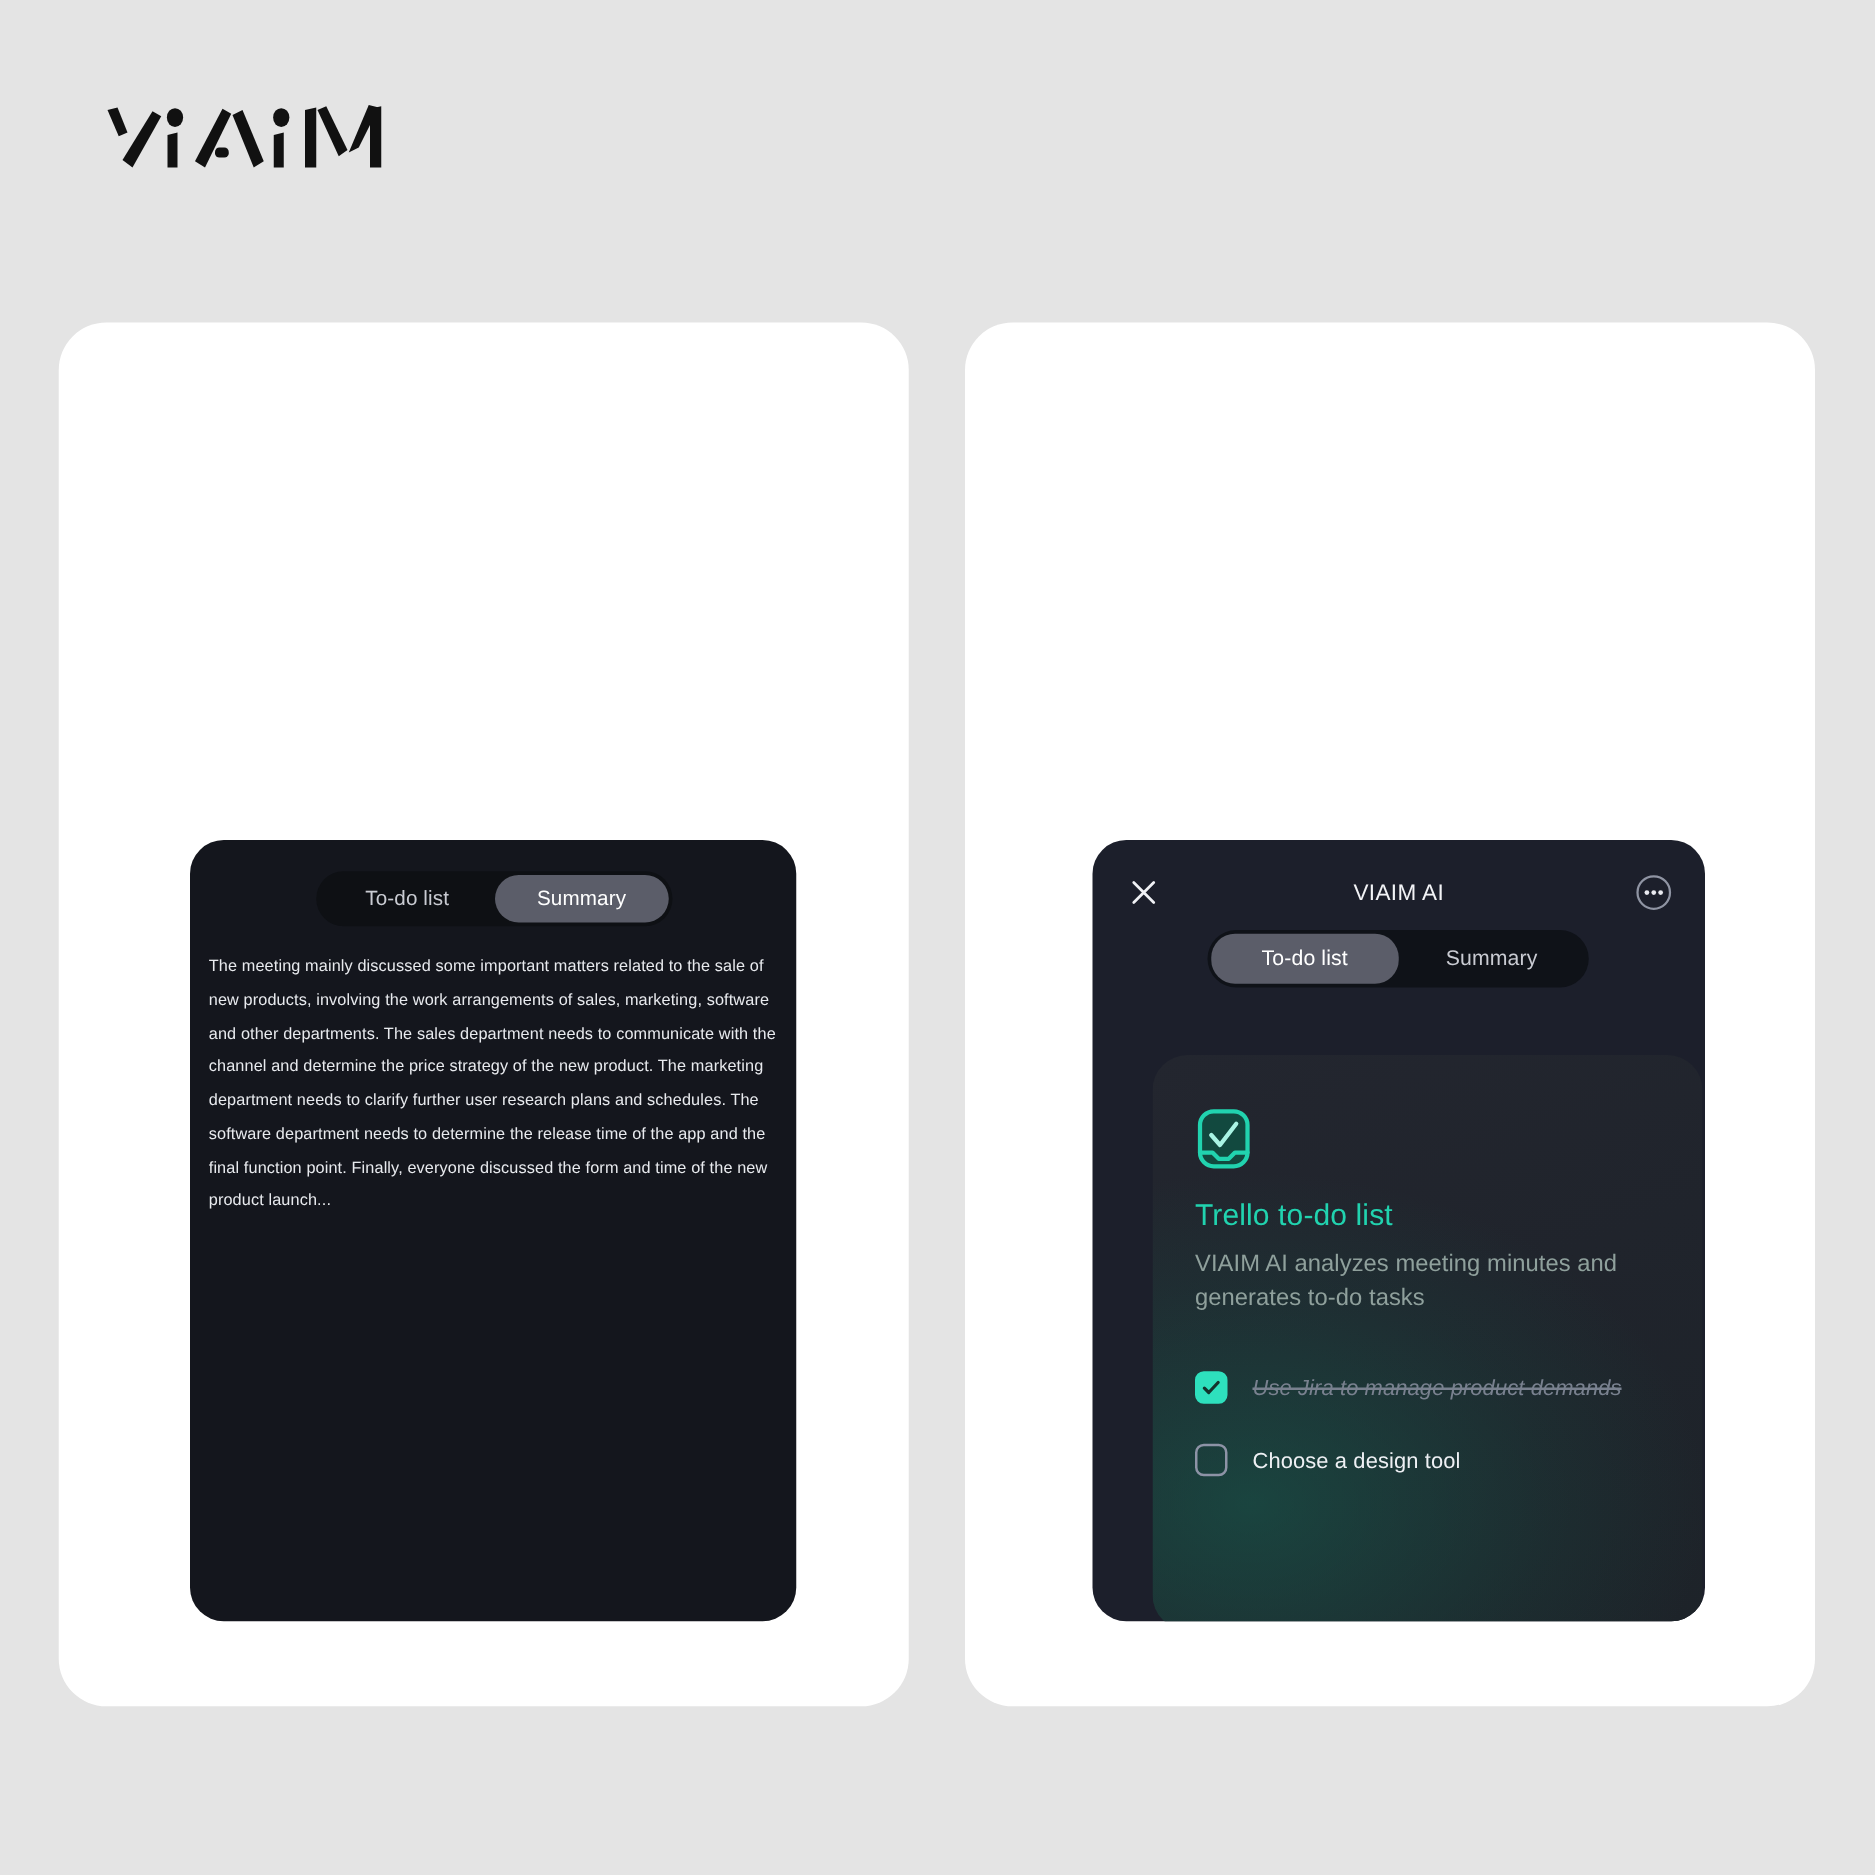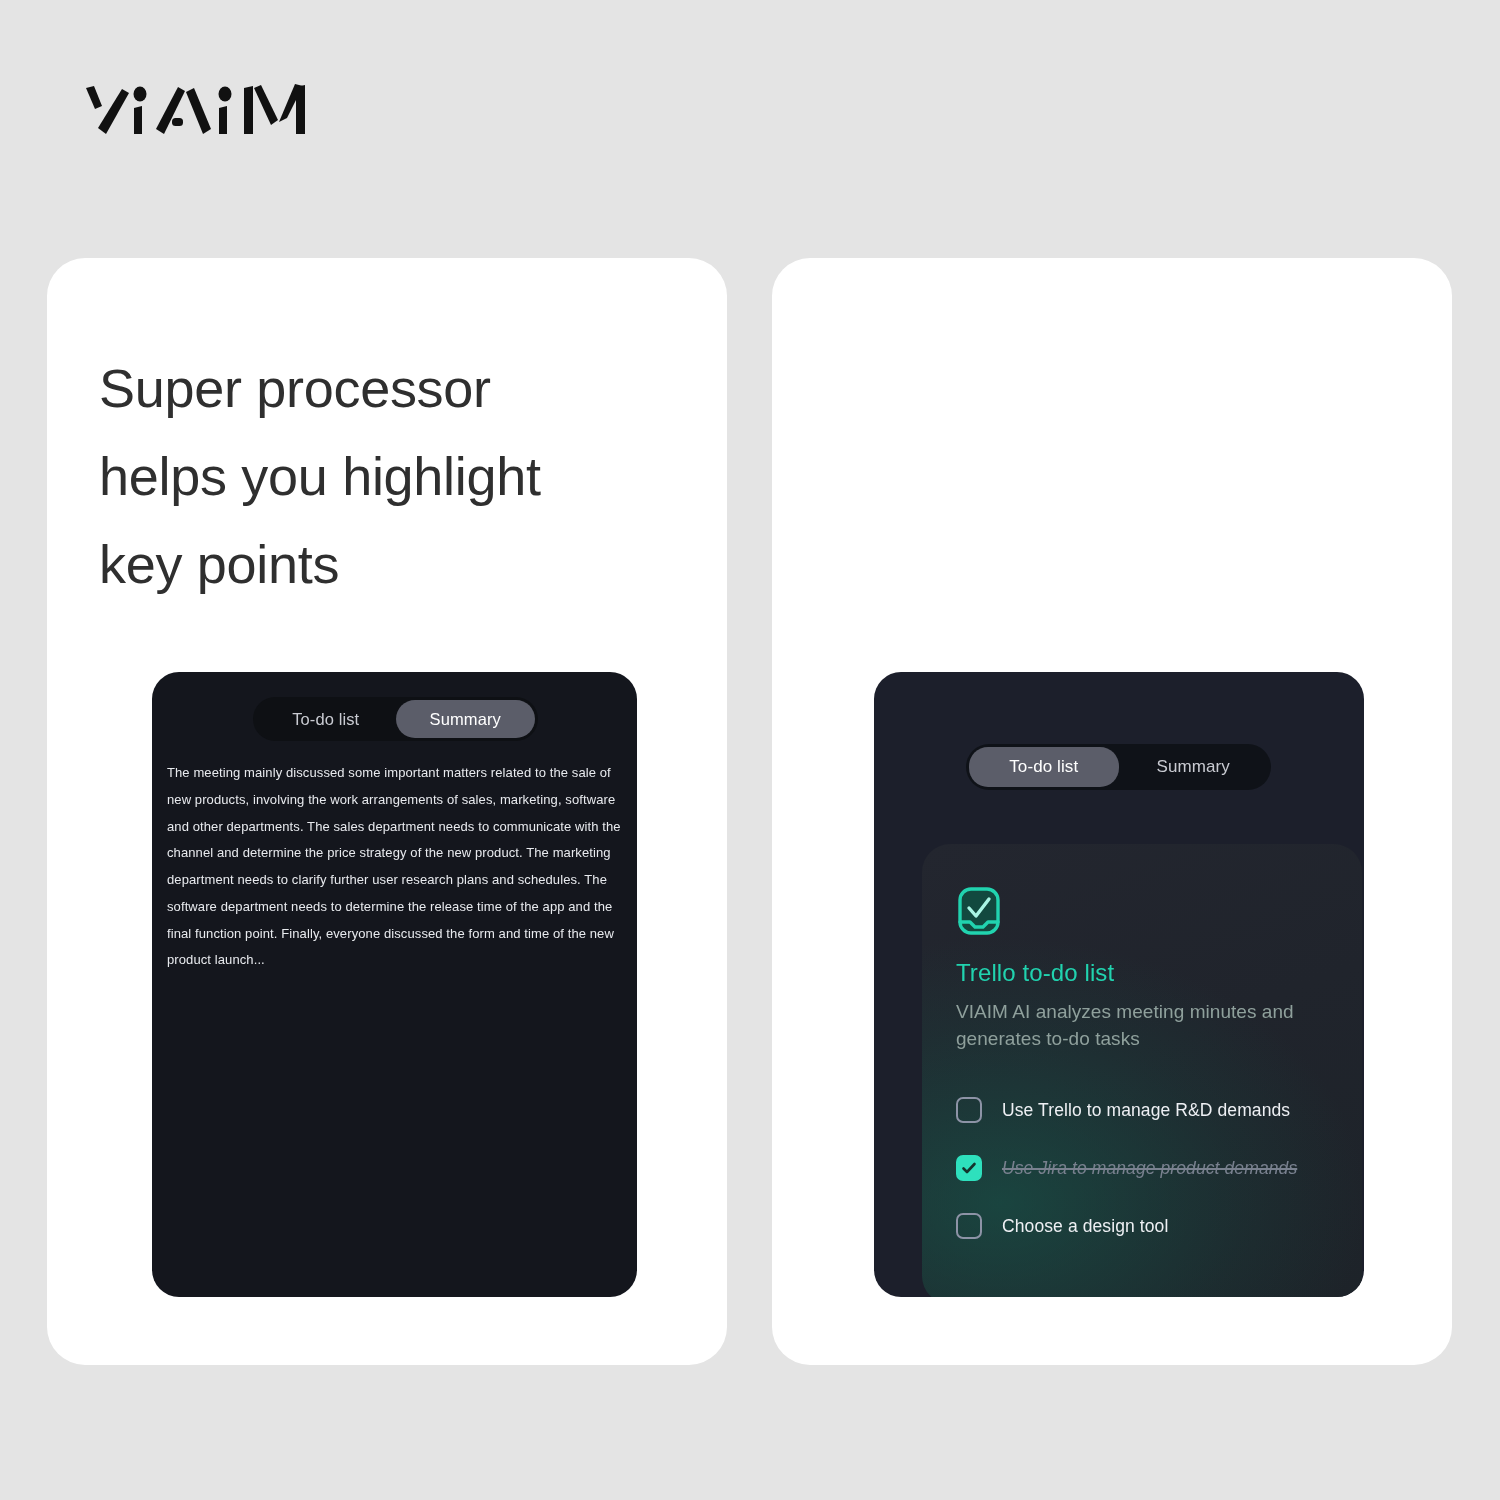--- a/index.html
+++ b/index.html
@@ -266,39 +266,52 @@
       <path d="M172 6 L179 3 L196 38 L189 43 Z"></path>
       <path d="M197 40 L205 36 L221 4 L213 2 Z"></path>
       <path d="M214 5 L223 3 L223 52 L214 52 Z"></path>
     </g>
   </svg>
 </div>
 
 <div class="cards">
 
   <div class="card">
-    <div class="headline">Super processor
-helps you highlight
-key points</div>
 
     <div class="phone phone-summary">
 
       <div class="seg">
         <div class="seg-item">To-do list</div>
         <div class="seg-item active">Summary</div>
       </div>
 
       <div class="summary-body">The meeting mainly discussed some important matters related to the sale of new products, involving the work arrangements of sales, marketing, software and other departments. The sales department needs to communicate with the channel and determine the price strategy of the new product. The marketing department needs to clarify further user research plans and schedules. The software department needs to determine the release time of the app and the final function point. Finally, everyone discussed the form and time of the new product launch...</div>
     </div>
   </div>
 
   <div class="card">
 
     <div class="phone phone-todo">
 
+      <div class="todo-header">
+        <div class="icon-btn">
+          <svg width="26" height="26" viewBox="0 0 26 26">
+            <path d="M5 5 L21 21 M21 5 L5 21" stroke="#f0f1f5" stroke-width="2.2" stroke-linecap="round" fill="none"></path>
+          </svg>
+        </div>
+        <div class="todo-title">VIAIM AI</div>
+        <div class="icon-btn">
+          <svg width="32" height="32" viewBox="0 0 32 32">
+            <circle cx="16" cy="16" r="13" stroke="#8f94a3" stroke-width="1.8" fill="none"></circle>
+            <circle cx="10.5" cy="16" r="1.9" fill="#e9eaf0"></circle>
+            <circle cx="16" cy="16" r="1.9" fill="#e9eaf0"></circle>
+            <circle cx="21.5" cy="16" r="1.9" fill="#e9eaf0"></circle>
+          </svg>
+        </div>
+      </div>
 
       <div class="seg seg-todo">
         <div class="seg-item active">To-do list</div>
         <div class="seg-item">Summary</div>
       </div>
 
       <div class="extract-card">
 
         <div class="tray-icon">
           <svg viewBox="0 0 46 50">
@@ -306,24 +319,20 @@
             <path d="M4 36 L14 36 L19 41 L27 41 L32 36 L42 36" fill="none" stroke="#21d3af" stroke-width="3.4" stroke-linejoin="round" stroke-linecap="round"></path>
             <path d="M13 22 L20 30 L33 13" fill="none" stroke="#a9f4e4" stroke-width="3.4" stroke-linecap="round" stroke-linejoin="round"></path>
           </svg>
         </div>
 
         <div class="extract-title">Trello to-do list</div>
         <div class="extract-sub">VIAIM AI analyzes meeting minutes and generates to-do tasks</div>
 
         <div class="todo-list">
 
-          <div class="todo-item">
-            <div class="cbox"></div>
-            <div class="todo-label">Use Trello to manage R&amp;D demands</div>
-          </div>
 
           <div class="todo-item done">
             <div class="cbox checked">
               <svg width="18" height="18" viewBox="0 0 18 18">
                 <path d="M3.5 9.5 L7 13 L14.5 5" fill="none" stroke="#14332c" stroke-width="2.6" stroke-linecap="round" stroke-linejoin="round"></path>
               </svg>
             </div>
             <div class="todo-label">Use Jira to manage product demands</div>
           </div>
 

